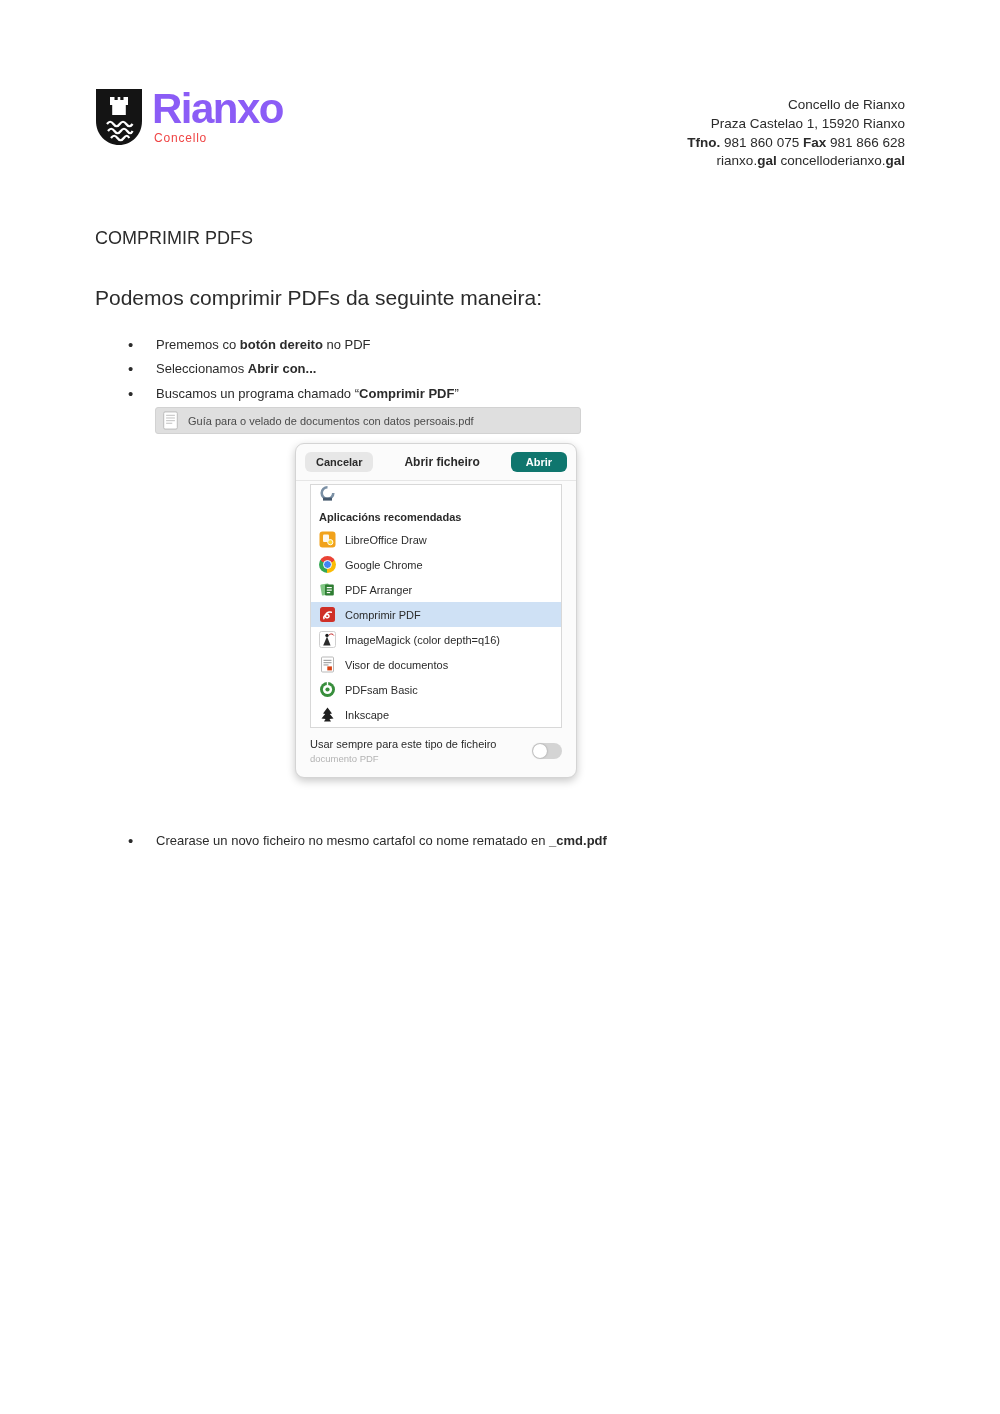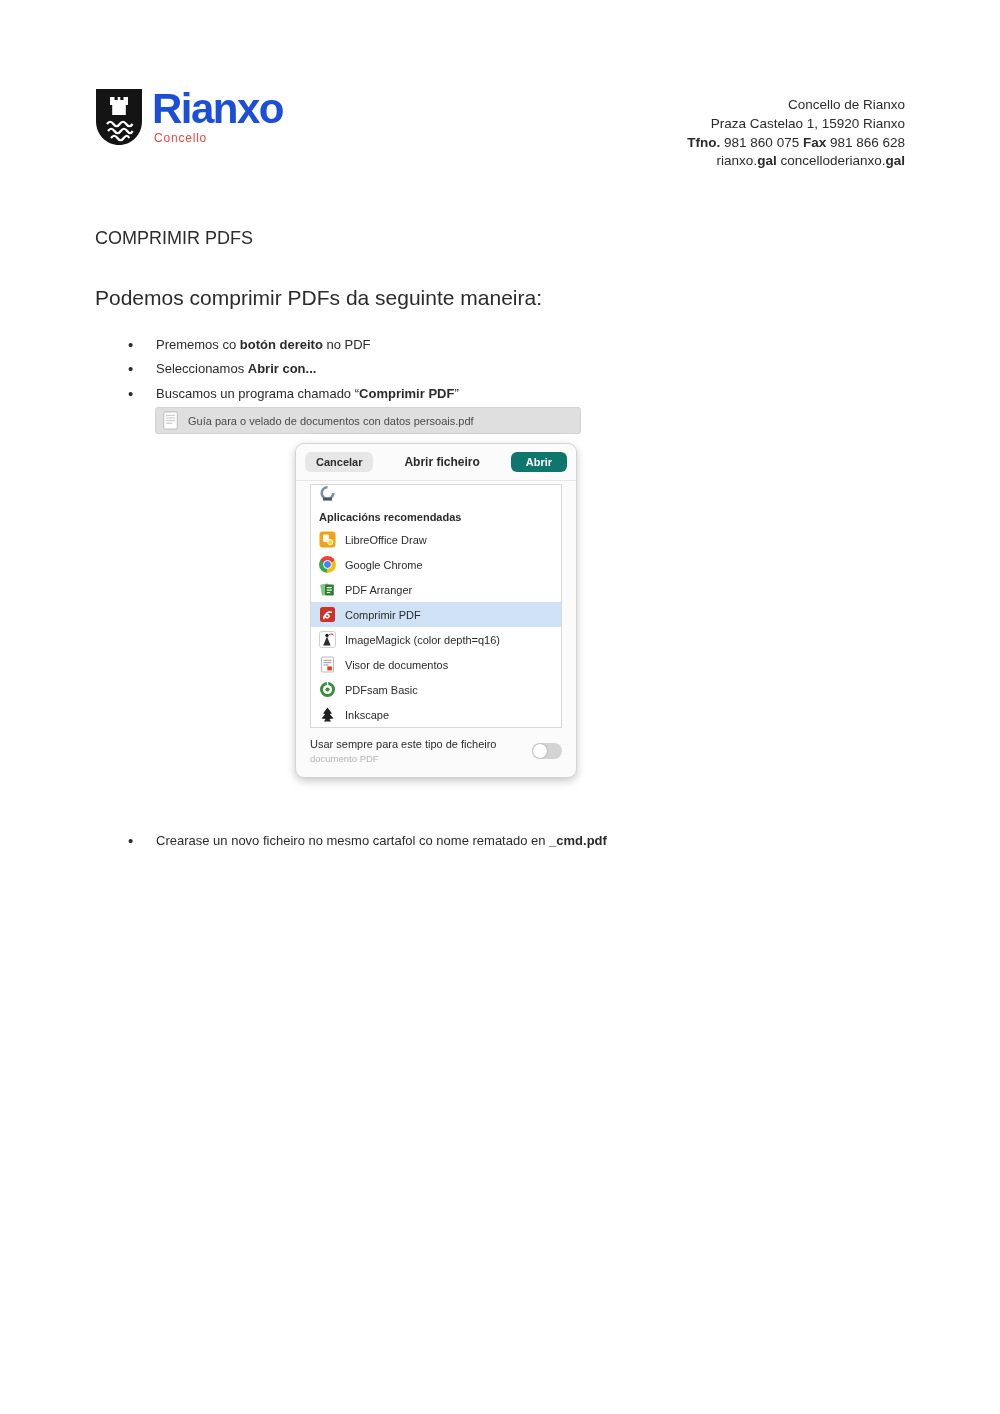--- a/index.html
+++ b/index.html
@@ -7,21 +7,21 @@
   .page {
     position:relative; width:1000px; height:1414px; background:#fff;
     font-family:"Liberation Sans","DejaVu Sans",sans-serif; color:#2b2b2b;
     overflow:hidden;
   }
 
   
   .logo { position:absolute; left:95px; top:88px; display:flex; align-items:flex-start; }
   .crest { width:48px; height:58px; }
   .logo-text { margin-left:9px; }
-  .logo-name { font-size:42px; font-weight:800; letter-spacing:-1.5px; color:#1d4ed8; line-height:42px; }
+  .logo-name { font-size:42px; font-weight:800; letter-spacing:-1.5px; color:#8b5cf6; line-height:42px; }
   .logo-sub { font-size:12px; color:#ef4444; letter-spacing:.8px; margin-top:1px; margin-left:2px; }
 
   .contact { position:absolute; right:95px; top:96px; text-align:right; font-size:13.5px; line-height:18.8px; color:#2b2b2b; }
   .contact b { font-weight:bold; }
 
   
   .doc-title { position:absolute; left:95px; top:228px; font-size:18px; }
   .doc-intro { position:absolute; left:95px; top:286px; font-size:21px; }
 
   .bullets { position:absolute; left:128px; top:333px; list-style:none; }

